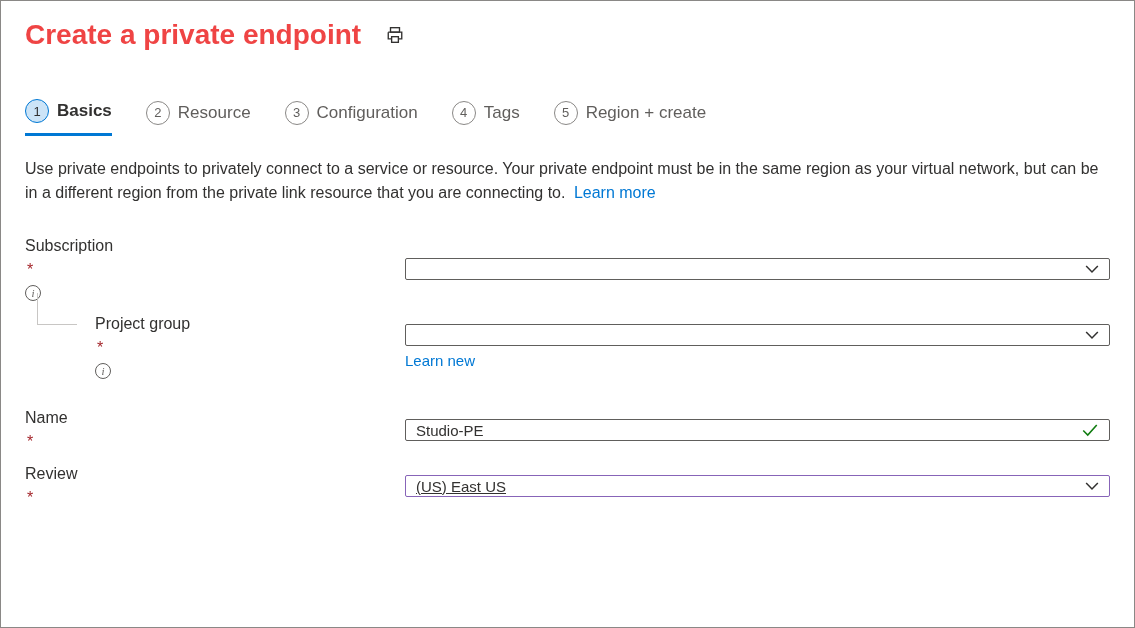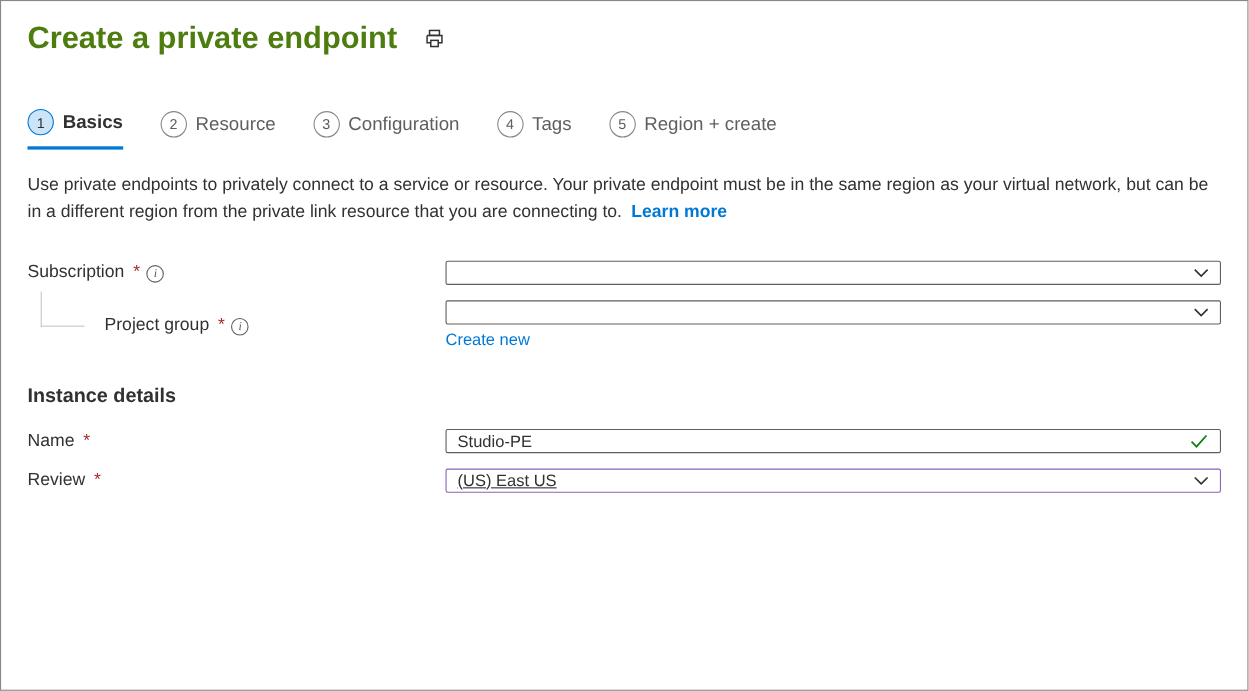--- a/index.html
+++ b/index.html
@@ -19,21 +19,21 @@
     }
     .header-row {
       display: flex;
       align-items: center;
       gap: 24px;
       margin-bottom: 48px;
     }
     .page-title {
       font-size: 28px;
       font-weight: 600;
-      color: #4d7c0f;
+      color: #ef4444;
     }
     .print-icon {
       width: 20px;
       height: 20px;
       display: inline-flex;
       align-items: center;
       justify-content: center;
       cursor: pointer;
       color: #323130;
     }
@@ -78,40 +78,40 @@
     .description {
       font-size: 16px;
       color: #323130;
       line-height: 1.5;
       margin-bottom: 32px;
     }
     .learn-more {
       color: #0078d4;
       cursor: pointer;
       margin-left: 4px;
-      font-weight: bold;
     }
     .section-title {
       font-size: 18px;
       font-weight: 600;
       color: #323130;
       margin-bottom: 20px;
     }
     .form-row {
       display: flex;
       align-items: center;
       margin-bottom: 14px;
     }
     .form-label-area {
       width: 380px;
       display: flex;
-      align-items: flex-end;
+      align-items: flex-start;
       gap: 6px;
       font-size: 16px;
       color: #323130;
+      flex-direction: column;
     }
     .form-label-area.indented {
       padding-left: 70px;
       position: relative;
     }
     .indent-line {
       position: absolute;
       left: 12px;
       top: -22px;
       width: 40px;
@@ -261,27 +261,26 @@
     </div>
     <div class="form-control-area">
       <div class="dropdown">
         <span></span>
         <span class="chevron-down">
           <svg viewBox="0 0 12 12" width="14" height="14" fill="none" stroke="#323130" stroke-width="1.3">
               <path d="M1 3.5 L6 8.5 L11 3.5"></path>
             </svg>
         </span>
       </div>
-      <span class="create-new">Create new</span>
+      <span class="create-new">Learn new</span>
     </div>
   </div>
 </div>
 
 <div class="instance-section">
-  <div class="section-title">Instance details</div>
 
   <div class="form-row">
     <div class="form-label-area">
       <span>Name</span>
       <span class="required">*</span>
     </div>
     <div class="form-control-area">
       <div class="text-input input-valid">
         <span>Studio-PE</span>
         <span class="check-icon">

